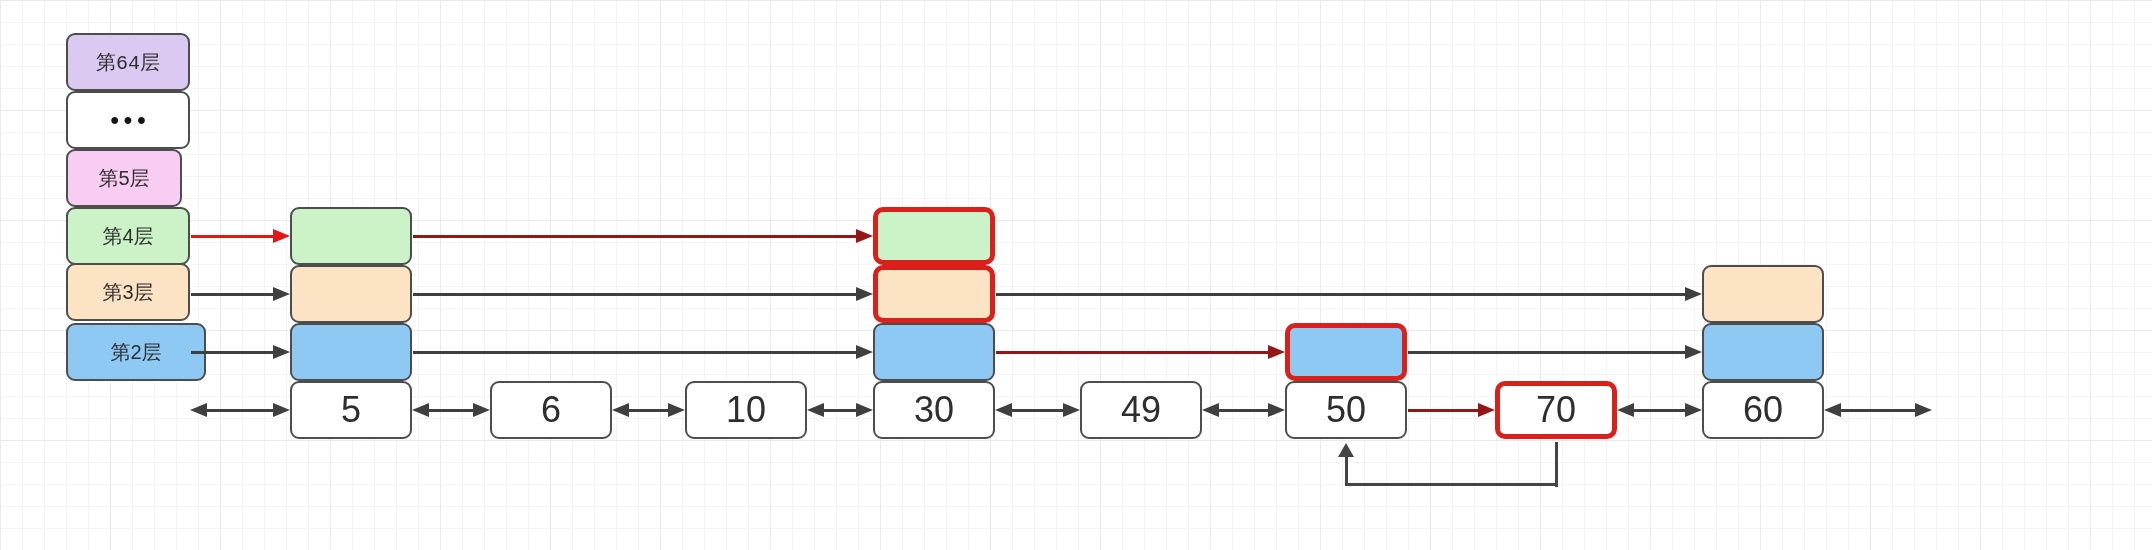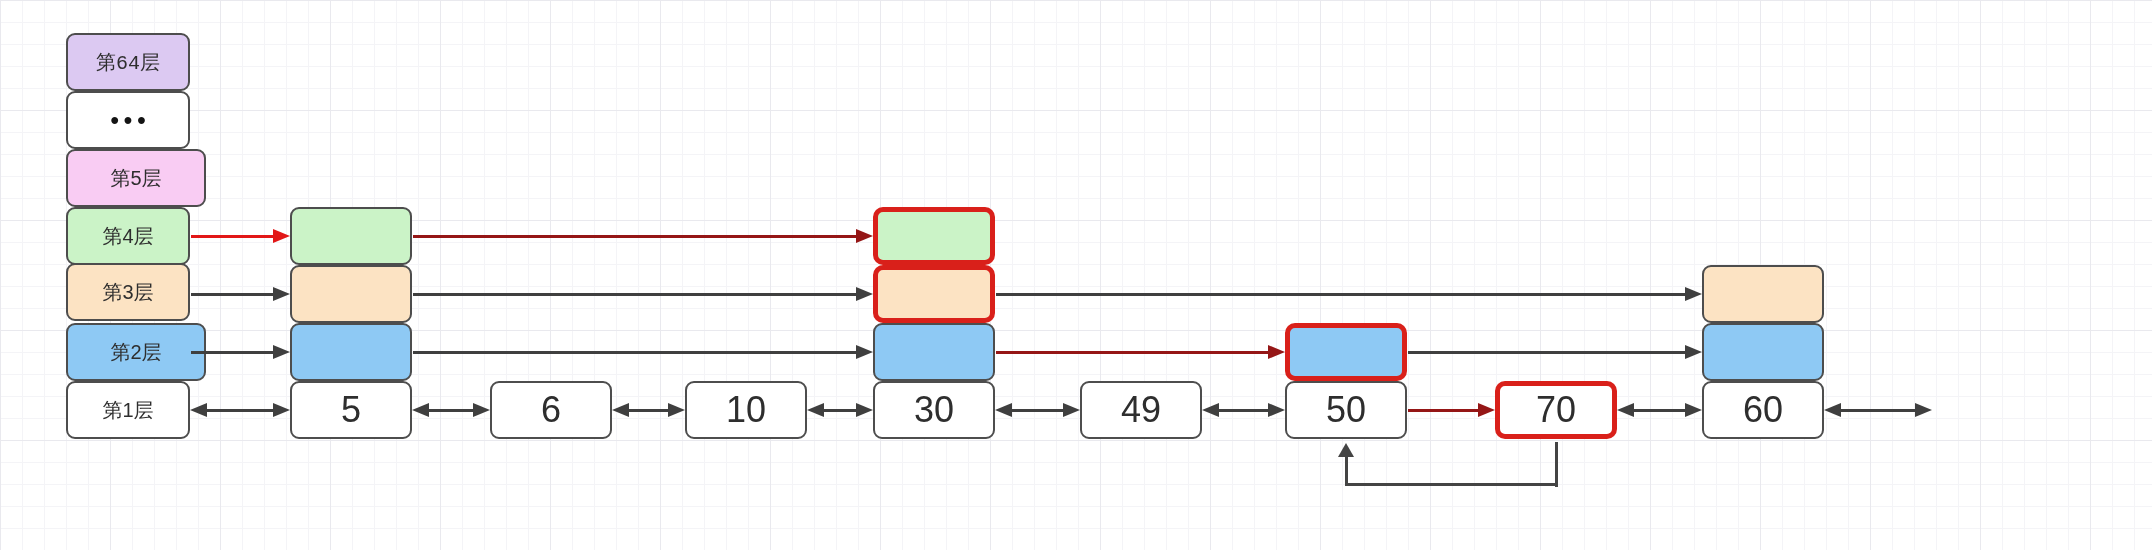--- a/index.html
+++ b/index.html
@@ -40,34 +40,31 @@
 </head>
 <body>
 
 <div id="stage">
     <div class="box" style="left: 66px; top: 33px; width: 124px; height: 58px; background: rgb(220, 201, 242); font-family: Liberation Mono, monospace;">
       <span class="lbl">第64层</span>
     </div>
     <div class="box" style="left: 66px; top: 91px; width: 124px; height: 58px; background: rgb(255, 255, 255);">
       <span class="dots">•••</span>
     </div>
-    <div class="box" style="left: 66px; top: 149px; width: 140px; height: 58px; background: rgb(249, 204, 243);">
+    <div class="box" style="left: 66px; top: 149px; width: 116px; height: 58px; background: rgb(249, 204, 243);">
       <span class="lbl">第5层</span>
     </div>
     <div class="box" style="left: 66px; top: 207px; width: 124px; height: 58px; background: rgb(203, 243, 199);">
       <span class="lbl">第4层</span>
     </div>
     <div class="box" style="left: 66px; top: 263px; width: 124px; height: 58px; background: rgb(252, 227, 195);">
       <span class="lbl">第3层</span>
     </div>
     <div class="box" style="left: 66px; top: 323px; width: 140px; height: 58px; background: rgb(142, 201, 244);">
       <span class="lbl">第2层</span>
-    </div>
-    <div class="box" style="left: 66px; top: 381px; width: 124px; height: 58px; background: rgb(255, 255, 255);">
-      <span class="lbl">第1层</span>
     </div>
     <div class="box" style="left: 290px; top: 207px; width: 122px; height: 58px; background: rgb(203, 243, 199);"></div>
     <div class="box" style="left: 290px; top: 265px; width: 122px; height: 58px; background: rgb(252, 227, 195);"></div>
     <div class="box" style="left: 290px; top: 323px; width: 122px; height: 58px; background: rgb(142, 201, 244);"></div>
     <div class="box" style="left: 290px; top: 381px; width: 122px; height: 58px; background: rgb(255, 255, 255);">
       <span class="val">5</span>
     </div>
     <div class="box" style="left: 490px; top: 381px; width: 122px; height: 58px; background: rgb(255, 255, 255);">
       <span class="val">6</span>
     </div>

